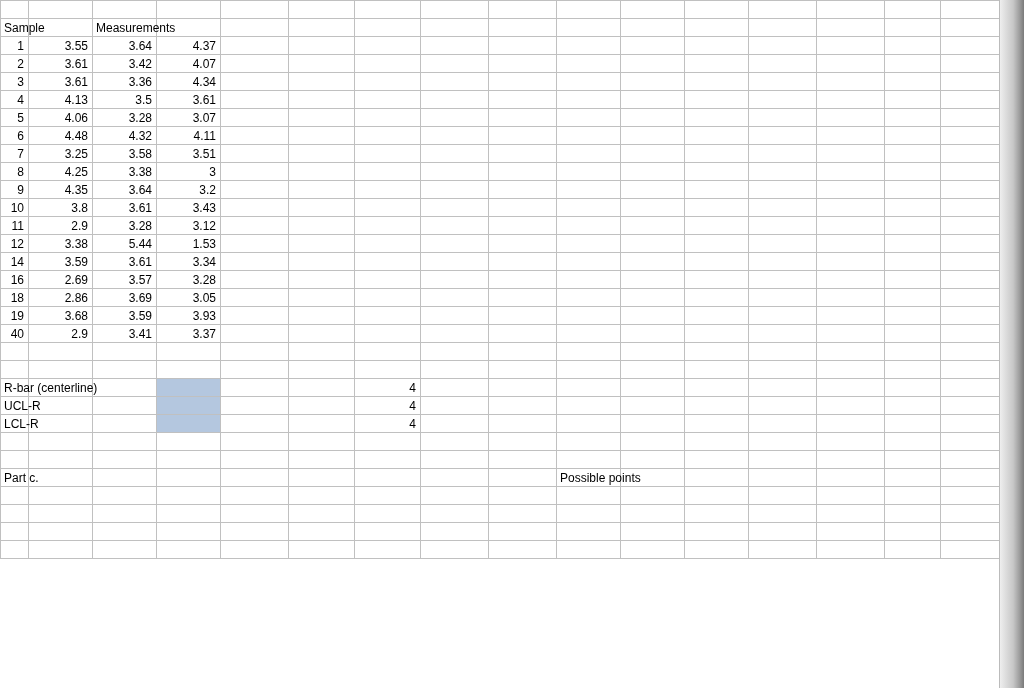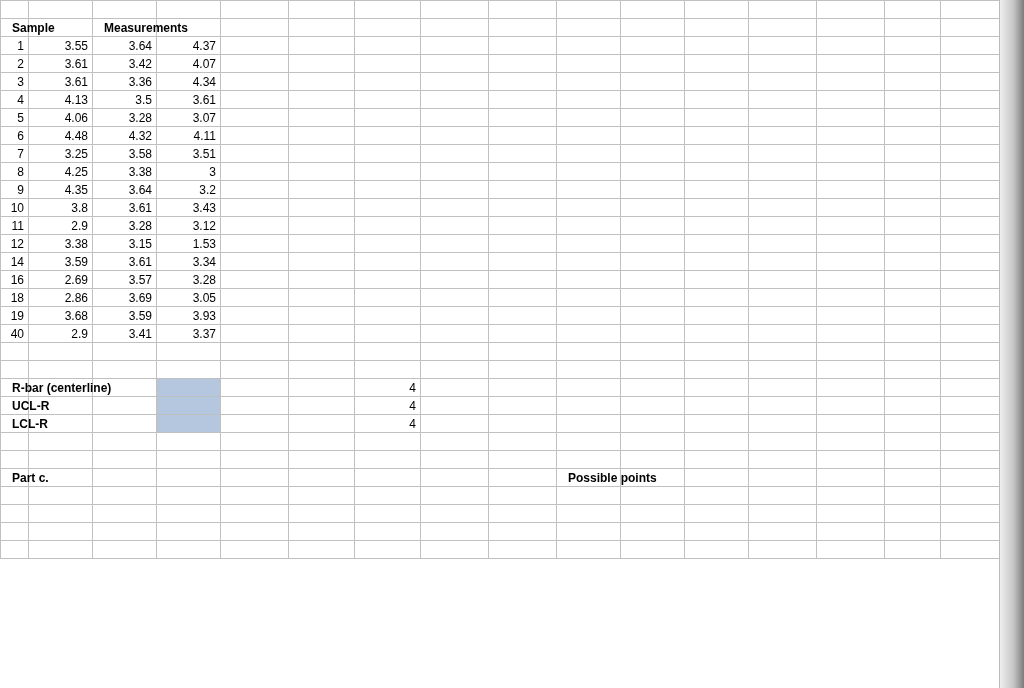--- a/index.html
+++ b/index.html
@@ -28,21 +28,21 @@
   td {
     border: 1px solid #c0c0c0;
     height: 18px;
     padding: 0 4px 0 0;
     white-space: nowrap;
     overflow: visible;
     vertical-align: middle;
     box-sizing: border-box;
   }
   td.num { text-align: right; }
-  td.txt { text-align: left; padding-left: 11px; font-weight: bold; }
+  td.txt { text-align: left; padding-left: 3px; }
   td.sel { background: #b4c7df; }
   
   col.cA { width: 28px; }
   col.cB { width: 64px; }
   col.cC { width: 64px; }
   col.cD { width: 64px; }
   col.cE { width: 68px; }
   col.cF { width: 66px; }
   col.cG { width: 66px; }
   col.cH { width: 68px; }
@@ -319,21 +319,21 @@
           <td></td>
           <td></td>
           <td></td>
           <td></td>
           <td></td>
           <td></td>
         </tr>
         <tr>
           <td class="num">12</td>
           <td class="num">3.38</td>
-          <td class="num">3.15</td>
+          <td class="num">5.44</td>
           <td class="num">1.53</td>
           <td></td>
           <td></td>
           <td></td>
           <td></td>
           <td></td>
           <td></td>
           <td></td>
           <td></td>
           <td></td>

